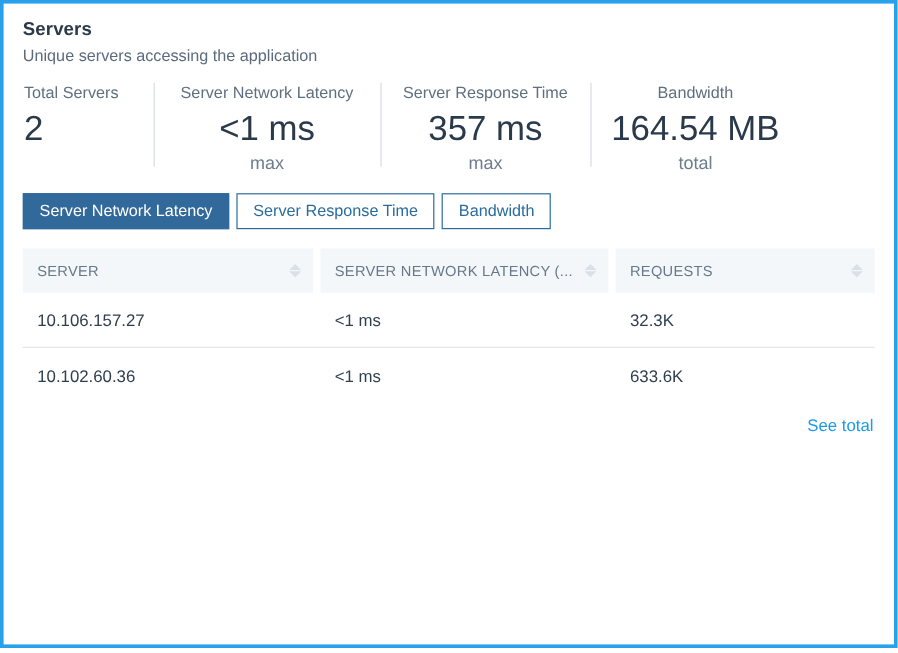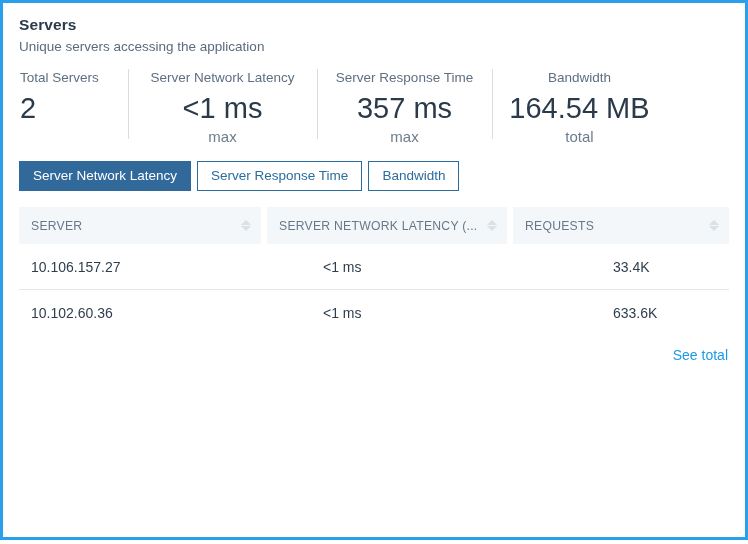--- a/index.html
+++ b/index.html
@@ -168,21 +168,20 @@
   .sort-icon i.down {
     border-top: 5px solid #d9e0e7;
   }
 
   .tbody { }
   .trow {
     display: flex;
     align-items: center;
     height: 45px;
     border-bottom: 1px solid #e4e7ea;
-    gap: 44px;
   }
   .trow:last-child { border-bottom: none; }
   .td {
     box-sizing: border-box;
     padding: 0 10px 0 12px;
     margin-right: 6px;
     font-size: 14px;
     color: #2f3e4e;
     white-space: nowrap;
     overflow: hidden;
@@ -266,21 +265,21 @@
             <i class="up"></i>
             <i class="down"></i>
           </span>
       </div>
     </div>
 
     <div class="tbody">
       <div class="trow">
         <div class="td col-0">10.106.157.27</div>
         <div class="td col-1">&lt;1 ms</div>
-        <div class="td col-2">33.4K</div>
+        <div class="td col-2">32.3K</div>
       </div>
       <div class="trow">
         <div class="td col-0">10.102.60.36</div>
         <div class="td col-1">&lt;1 ms</div>
         <div class="td col-2">633.6K</div>
       </div>
     </div>
   </div>
 
   <div class="see-more-wrap">

